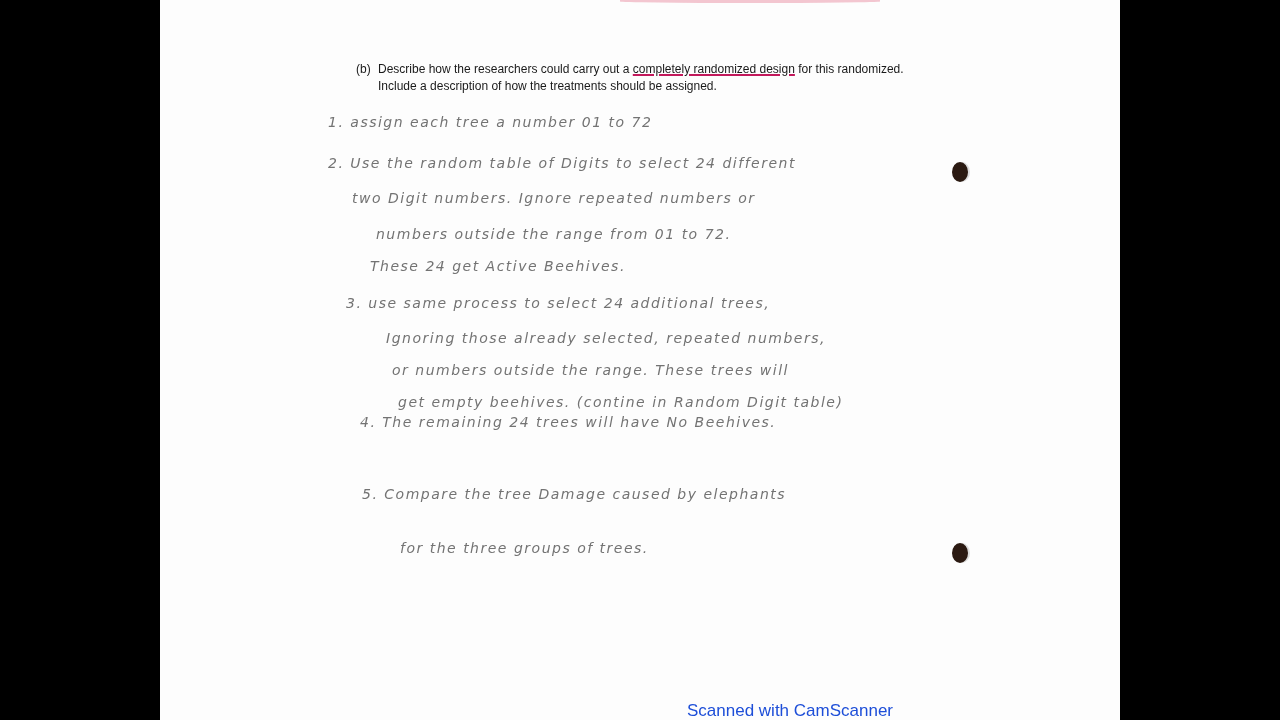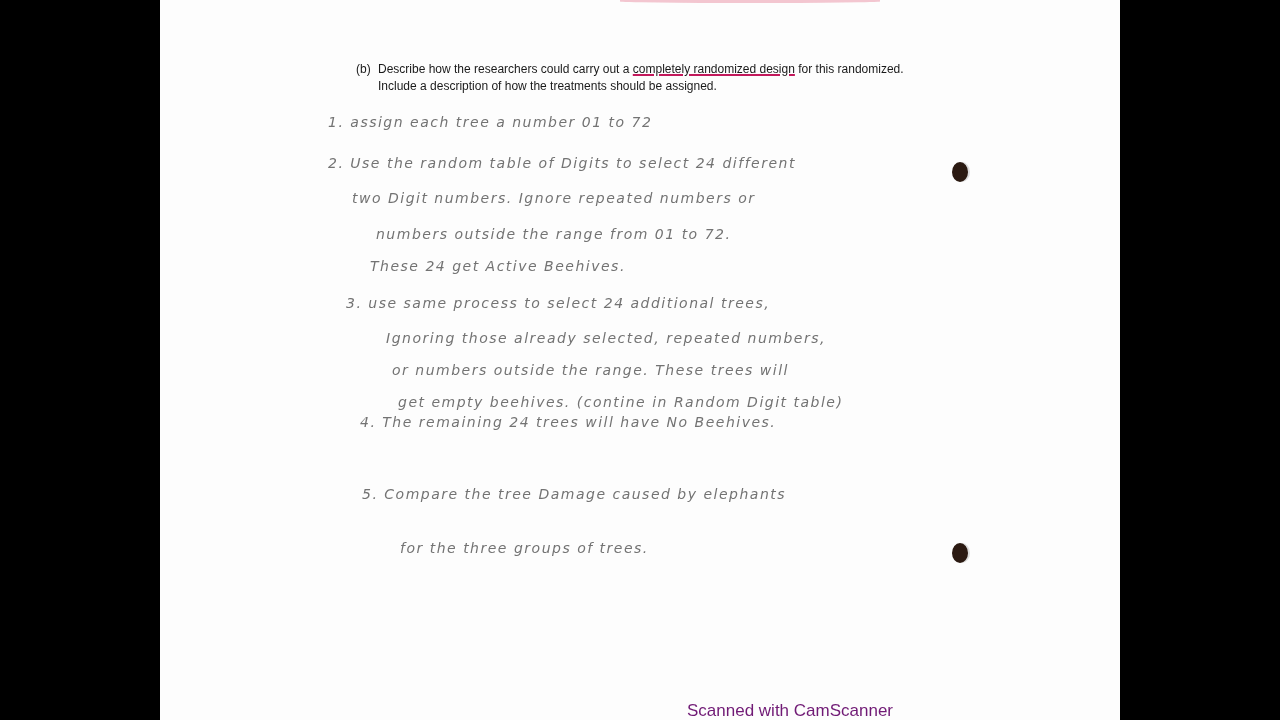--- a/index.html
+++ b/index.html
@@ -5,21 +5,21 @@
     html, body { margin: 0; padding: 0; }
     body { width: 1280px; height: 720px; background: #000; position: relative; overflow: hidden; }
     .page { position: absolute; left: 160px; top: 0; width: 960px; height: 720px; background: #fdfdfd; overflow: hidden; }
     .pink-top { position: absolute; left: 460px; top: 0; width: 260px; height: 3px; background: #f0b8c4; border-radius: 0 0 50% 50%; opacity: 0.8; }
     .prompt { position: absolute; left: 196px; top: 61px; font-family: "Liberation Sans", sans-serif; font-size: 12px; color: #1a1a1a; line-height: 17px; }
     .prompt .label { position: absolute; left: 0; top: 0; }
     .prompt .text { position: absolute; left: 22px; top: 0; white-space: nowrap; }
     .underline { text-decoration: underline; text-decoration-color: #c2185b; text-decoration-thickness: 1.5px; }
     .hand { position: absolute; font-family: "DejaVu Sans", sans-serif; font-size: 14px; color: #737373; white-space: nowrap; letter-spacing: 1.5px; font-style: italic; font-weight: normal; }
     .hole { position: absolute; width: 16px; height: 20px; border-radius: 50%; background: #2b1a12; box-shadow: 2px 0 0 #ddd; }
-    .watermark { position: absolute; left: 527px; top: 701px; font-family: "Liberation Sans", sans-serif; font-size: 17px; color: #701a75; }
+    .watermark { position: absolute; left: 527px; top: 701px; font-family: "Liberation Sans", sans-serif; font-size: 17px; color: #1d4ed8; }
   </style>
 </head>
 <body>
 
 <div class="page">
   <div class="pink-top"></div>
 
   <div class="prompt">
     <span class="label">(b)</span>
     <div class="text">

